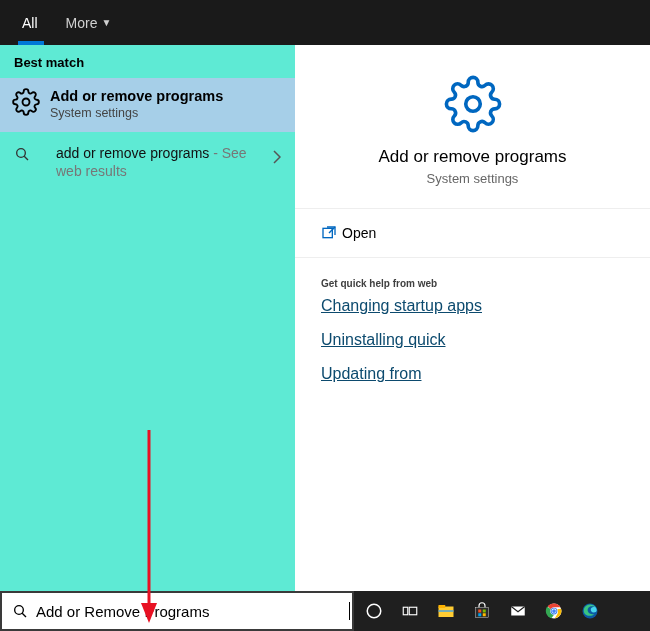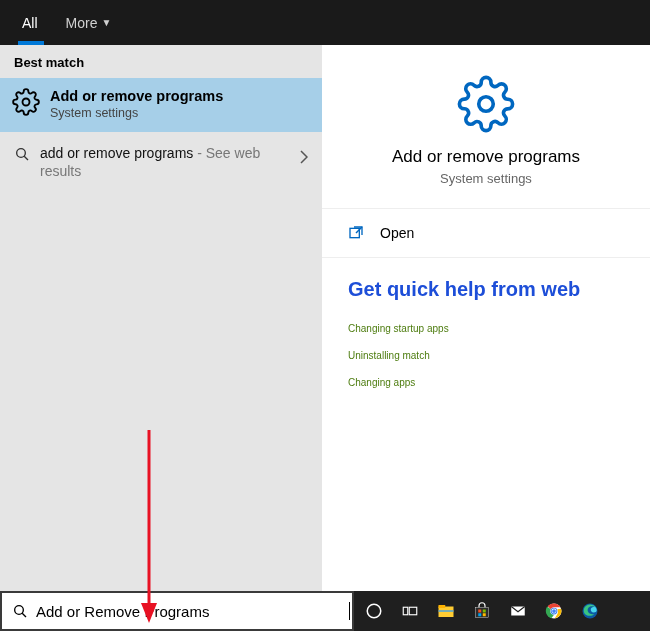--- a/index.html
+++ b/index.html
@@ -10,47 +10,47 @@
   .topbar { height: 45px; background: #1a1a1a; display: flex; align-items: stretch; padding: 0 8px; }
   .tab { display: flex; align-items: center; padding: 0 14px; font-size: 14px; color: #d0d0d0; cursor: pointer; }
   .tab.active { color: #ffffff; }
   .tab-underline { position: absolute; top: 41px; left: 18px; width: 26px; height: 4px; background: #0078d7; }
   .tab .chev { margin-left: 4px; font-size: 10px; }
 
   
   .body { flex: 1; display: flex; min-height: 0; }
 
   
-  .left { width: 322px; background: #e5e5e5; display: flex; flex-direction: column; position: relative; }
+  .left { width: 295px; background: #5eead4; display: flex; flex-direction: column; position: relative; }
   .section-header { font-size: 13px; font-weight: 600; color: #000; padding: 10px 14px 8px; }
   .bestmatch-item { background: #a6cfe8; padding: 10px 12px 12px; display: flex; align-items: flex-start; gap: 10px; }
   .gear-large { flex-shrink: 0; width: 28px; height: 28px; color: #000; }
   .bm-text .title { font-weight: 600; font-size: 14.5px; color: #000; }
   .bm-text .sub { font-size: 12.5px; color: #444; margin-top: 2px; }
 
-  .web-item { display: flex; align-items: flex-start; gap: 10px; padding: 12px 20px 12px 14px; cursor: pointer; position: relative; }
+  .web-item { display: flex; align-items: flex-start; gap: 26px; padding: 12px 20px 12px 14px; cursor: pointer; position: relative; }
   .search-icon-sm { width: 16px; height: 16px; flex-shrink: 0; margin-top: 2px; color: #333; }
   .web-text { font-size: 14px; color: #111; flex: 1; line-height: 1.3; }
   .web-text .suffix { color: #777; }
   .chev-right { position: absolute; right: 14px; top: 18px; color: #555; }
 
   
   .right { flex: 1; background: #ffffff; padding: 0; display: flex; flex-direction: column; }
   .detail-head { text-align: center; padding: 30px 10px 22px; border-bottom: 1px solid #eee; }
   .gear-blue { width: 58px; height: 58px; color: #0067c0; margin: 0 auto 14px; display: block; }
   .detail-head .dtitle { font-size: 17px; color: #000; }
   .detail-head .dsub { font-size: 13px; color: #666; margin-top: 4px; }
 
-  .open-row { padding: 16px 26px; border-bottom: 1px solid #eee; display: flex; align-items: center; gap: 16px; cursor: pointer; }
+  .open-row { padding: 16px 26px; border-bottom: 1px solid #eee; display: flex; align-items: center; gap: 5px; cursor: pointer; }
   .open-icon { width: 16px; height: 16px; color: #0067c0; }
   .open-row span.label { font-size: 14px; color: #000; }
 
   .quick-help { padding: 20px 26px; }
-  .quick-help .qh-title { font-size: 20px; font-weight: 600; color: #1d4ed8; margin-bottom: 14px; }
-  .qh-link { display: block; font-size: 10px; color: #4d7c0f; padding: 8px 0; cursor: pointer; }
+  .quick-help .qh-title { font-size: 10px; font-weight: 600; color: #404040; }
+  .qh-link { display: block; font-size: 16px; color: #0c4a6e; padding: 8px 0; cursor: pointer; text-decoration: underline; }
 
   
   .arrow { position: absolute; left: 139px; top: 380px; width: 20px; height: 200px; pointer-events: none; }
 
   
   .searchbar-row { height: 40px; display: flex; align-items: stretch; background: #000; }
   .searchbox { width: 354px; background: #fff; border: 2px solid #3a3a3a; display: flex; align-items: center; padding: 0 2px 0 10px; gap: 8px; }
   .searchbox input { border: none; outline: none; font-size: 15px; flex: 1; font-family: inherit; background: transparent; }
   .search-icon { width: 16px; height: 16px; color: #000; }
   .caret { width: 1px; height: 18px; background: #000; margin-left: -6px; }
@@ -126,22 +126,22 @@
           <rect x="3" y="5" width="14" height="14"></rect>
             <path d="M9 3h12v12"></path>
             <path d="M21 3l-9 9"></path>
         </svg>
         <span class="label">Open</span>
       </div>
 
       <div class="quick-help">
         <div class="qh-title">Get quick help from web</div>
         <a class="qh-link">Changing startup apps</a>
-        <a class="qh-link">Uninstalling match</a>
-        <a class="qh-link">Changing apps</a>
+        <a class="qh-link">Uninstalling quick</a>
+        <a class="qh-link">Updating from</a>
       </div>
     </div>
   </div>
 
   <div class="searchbar-row">
     <div class="searchbox">
       <svg class="search-icon" viewBox="0 0 24 24" fill="none" stroke="currentColor" stroke-width="2">
         <circle cx="10.5" cy="10.5" r="6.5"></circle>
           <line x1="21" y1="21" x2="15.3" y2="15.3"></line>
       </svg>

